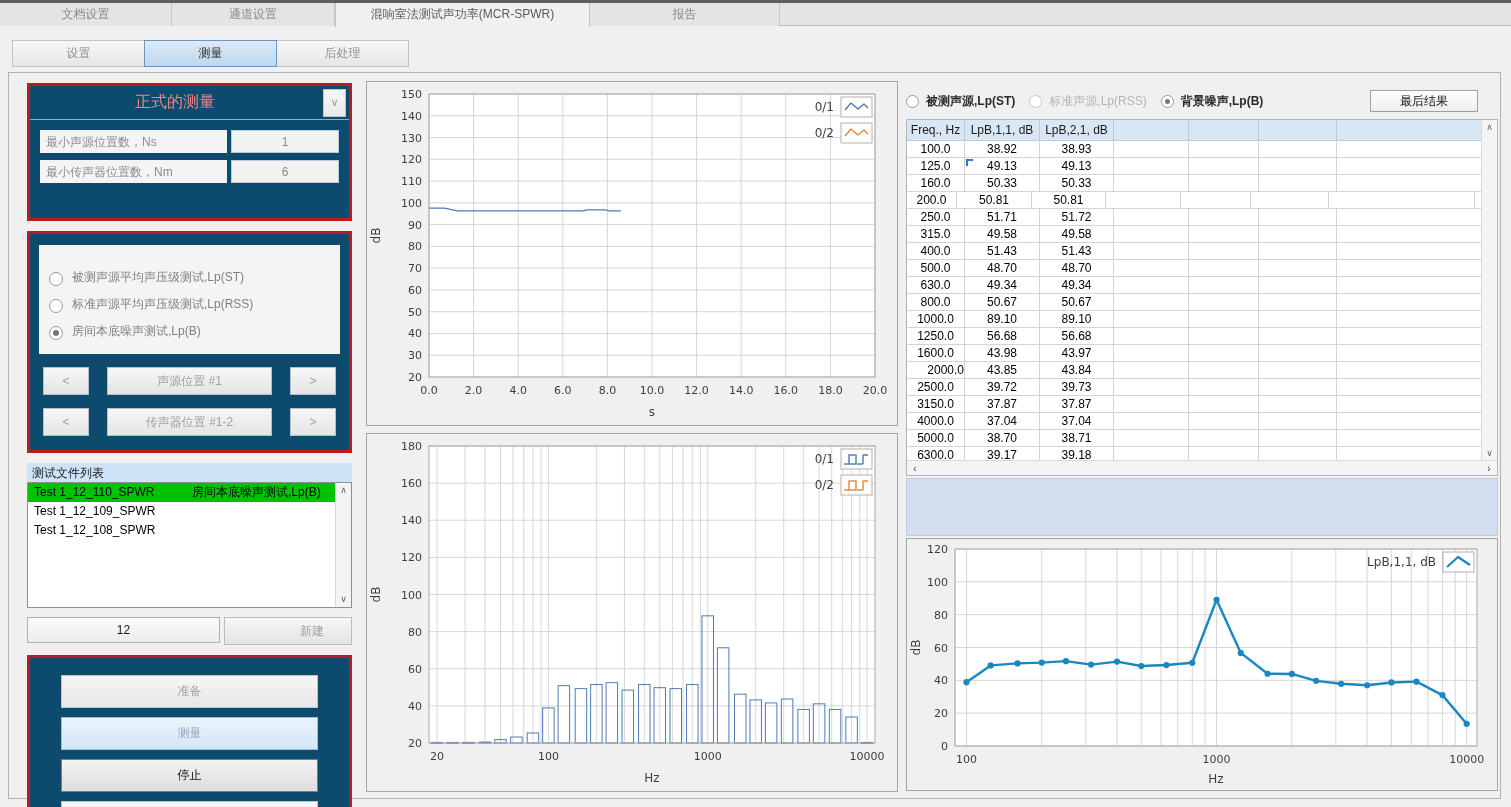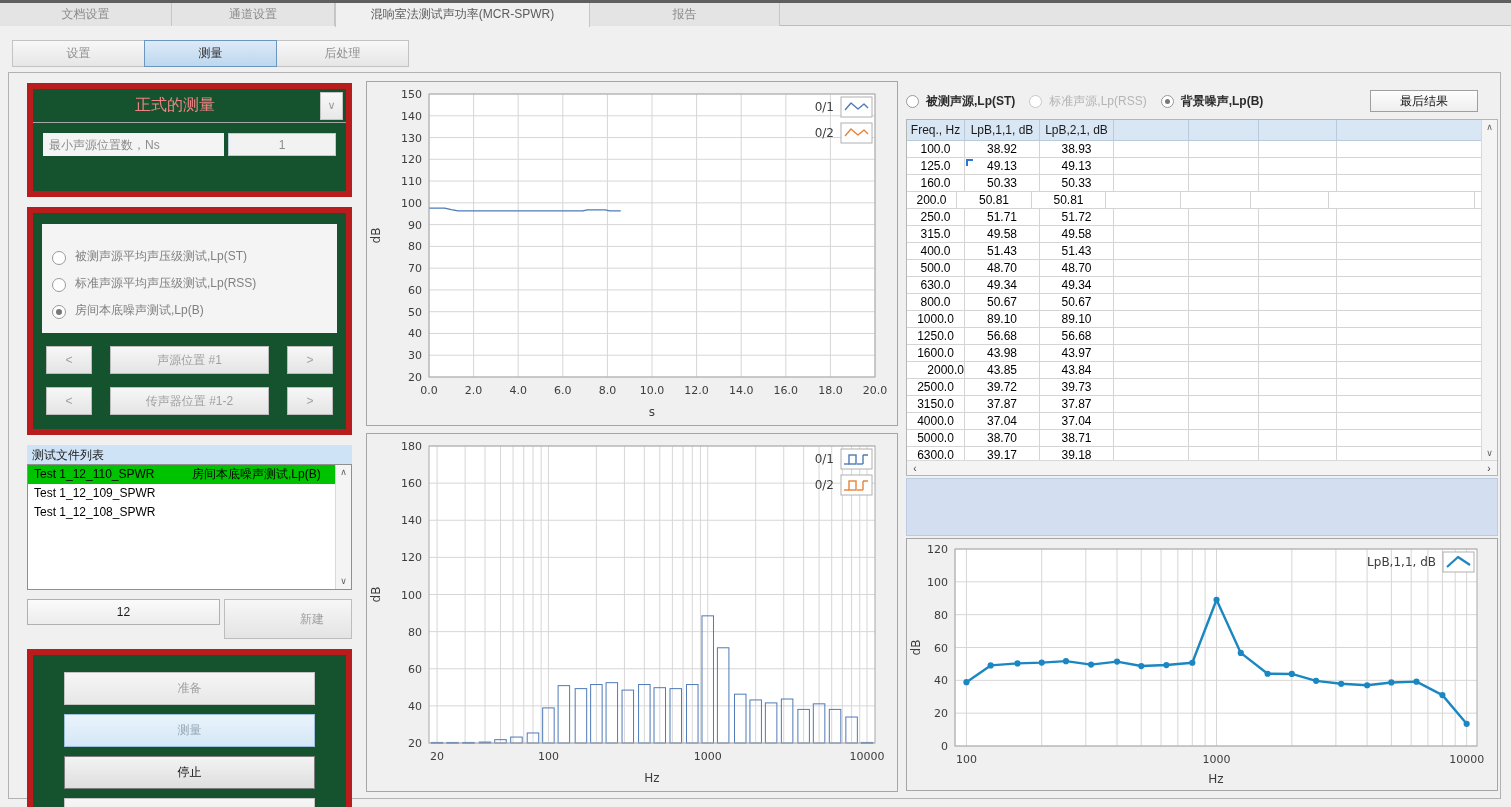--- a/index.html
+++ b/index.html
@@ -22,21 +22,21 @@
   .subtabs { position:absolute; left:12px; top:40px; display:flex; }
   .subtab { width:133px; height:27px; background:linear-gradient(#f8f8f8,#e6e6e6);
     border:1px solid #c3c3c3; color:#8f8f8f; font-size:12px;
     font-family:inherit; cursor:default; }
   .subtab + .subtab { margin-left:-1px; }
   .subtab.active { background:linear-gradient(#ddeaf8,#bdd7ee); border:1px solid #6a96c0;
     color:#2b2b2b; position:relative; z-index:2; }
   
   .main { position:absolute; left:8px; top:72px; width:1493px; height:727px;
     border:1px solid #b2b2b2; background:#f0f0f0; }
-  .group { border:6px solid #b91c1c; background:#14532d; }
+  .group { border:3px solid #b91c1c; background:#0c4a6e; }
   
   .left-col { position:absolute; left:18px; top:10px; width:325px; height:707px; }
   .mode-head { display:flex; align-items:center; height:34px; border-bottom:1px solid #a6a6a6; }
   .mode-text { flex:1; text-align:center; font-size:16px; color:#f08484; }
   .dd-btn { width:23px; height:28px; margin:2px 3px; border:1px solid #c3c3c3;
     background:linear-gradient(#f8f8f8,#e8e8e8); color:#9a9a9a; font-size:11px;
     display:flex; align-items:center; justify-content:center; cursor:default; }
   .params-box { padding:10px 10px 28px 10px; }
   .param-row { display:flex; align-items:center; margin-bottom:7px; }
   .param-label { flex:1; background:#f4f4f4; color:#8c8c8c; padding:4px 6px; height:23px; }
@@ -62,21 +62,21 @@
   .filelist { border:1px solid #8f8f8f; background:#fff; height:126px; position:relative; overflow:hidden; }
   .fl-item { height:19px; line-height:19px; padding-left:6px; white-space:pre; color:#000; width:calc(100% - 16px); }
   .fl-item .fl-name { display:inline-block; min-width:158px; }
   .fl-item.sel { background:#00c300; }
   .vscroll { position:absolute; right:0; top:0; bottom:0; width:16px; background:#f4f4f4;
     border-left:1px solid #d9d9d9; display:flex; flex-direction:column; justify-content:space-between; }
   .sb-btn { height:15px; font-size:9px; color:#5f5f5f; text-align:center; line-height:15px; cursor:default; }
   .count-row { display:flex; margin-top:9px; }
   .count-btn { width:193px; height:26px; background:linear-gradient(#fbfbfb,#ececec);
     border:1px solid #b0b0b0; color:#1a1a1a; font-family:inherit; font-size:12px; cursor:default; }
-  .new-btn { flex:1; height:40px; margin-left:4px;padding-left:48px; }
+  .new-btn { flex:1; height:28px; margin-left:4px;padding-left:48px; }
   .controls-box { margin-top:10px; height:186px; padding:17px 31px; }
   .ctl-btn { display:block; width:100%; height:33px; margin-bottom:9px; font-family:inherit; font-size:12px; cursor:default; }
   .ctl-btn.disabled { background:linear-gradient(#f6f6f6,#e7e7e7); border:1px solid #c3c3c3; color:#a2a2a2; }
   .ctl-btn.highlight { background:linear-gradient(#eaf3fb,#d4e7f6); border:1px solid #9dbfdc; color:#94a5b4; }
   .ctl-btn.active { background:linear-gradient(#f3f3f3,#dedede); border:1px solid #7d7d7d; color:#111; }
   
   .mid-col { position:absolute; left:357px; top:8px; width:532px; }
   .chart-panel { border:1px solid #a6a6a6; background:#f0f0f0; }
   .cp1 { height:345px; }
   .cp2 { height:359px; margin-top:7px; }
@@ -131,20 +131,24 @@
 
       <div class="group">
         <div class="mode-head">
           <span class="mode-text">正式的测量</span>
           <span class="dd-btn">∨</span>
         </div>
         <div class="params-box">
           <div class="param-row">
             <span class="param-label">最小声源位置数，Ns</span>
             <input class="param-value" readonly="" value="1" style="">
+          </div>
+          <div class="param-row">
+            <span class="param-label">最小传声器位置数，Nm</span>
+            <input class="param-value" readonly="" value="6" style="">
           </div>
         </div>
       </div>
 
       <div class="group radio-box">
         <div class="radio-panel">
           <div class="radio-row">
             <span class="radio"></span>
             <span class="radio-label">被测声源平均声压级测试,Lp(ST)</span>
           </div>

